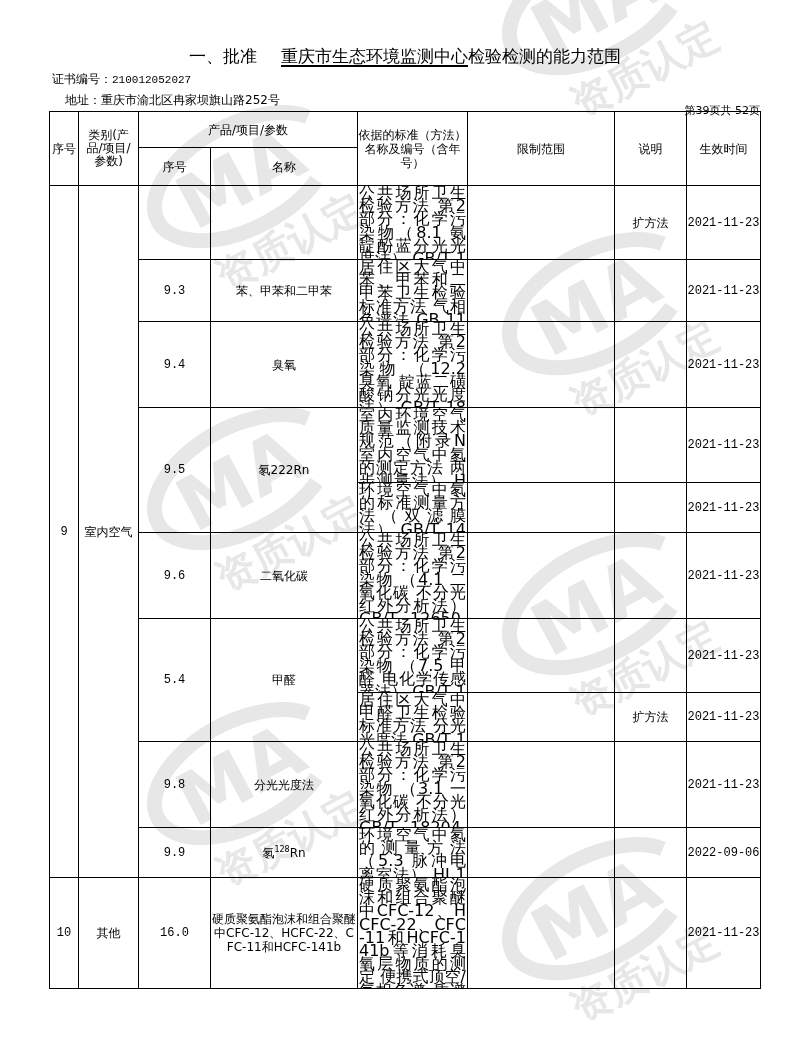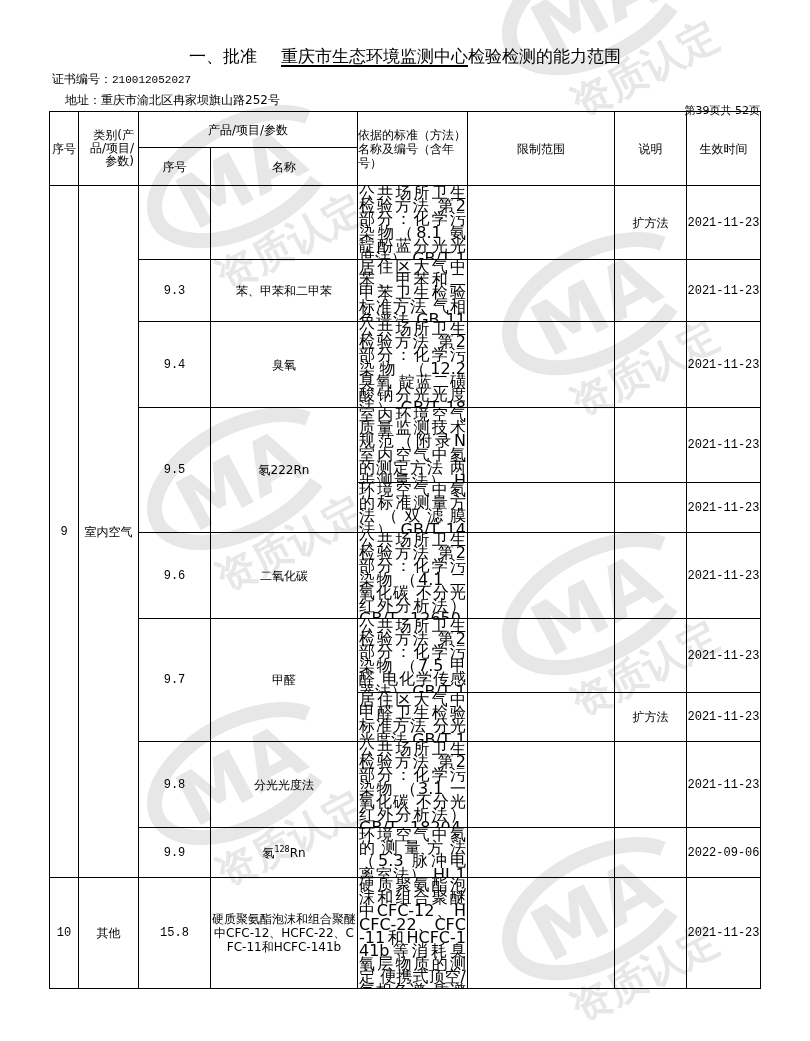--- a/index.html
+++ b/index.html
@@ -108,23 +108,23 @@
       <col style="width:72px">
       <col style="width:147px">
     <col style="width:110px">
       <col style="width:147px">
       <col style="width:72px">
       <col style="width:74px">
   </colgroup>
   <tbody>
       <tr style="height:36px">
     <td class="hdr" rowspan="2">序号</td>
-    <td class="hdr" rowspan="2" style="padding:0 4px;line-height:13px;text-align:right;">类别(产品/项目/参数)</td>
+    <td class="hdr" rowspan="2" style="padding:0 4px;line-height:13px;">类别(产品/项目/参数)</td>
     <td class="hdr" colspan="2">产品/项目/参数</td>
-    <td class="hdr" rowspan="2" style="text-align:left;line-height:14px;">依据的标准（方法）名称及编号（含年号）</td>
+    <td class="hdr" rowspan="2" style="text-align:center;line-height:14px;">依据的标准（方法）名称及编号（含年号）</td>
     <td class="hdr" rowspan="2">限制范围</td>
     <td class="hdr" rowspan="2">说明</td>
     <td class="hdr" rowspan="2">生效时间</td>
   </tr>
   <tr style="height:38px">
     <td class="hdr">序号</td>
     <td class="hdr">名称</td>
   </tr>
 
   <tr style="height:74px">
@@ -186,21 +186,21 @@
     <td>二氧化碳</td>
     <td style="vertical-align:top">
           <div class="std" style="height:85px">公共场所卫生检验方法 第2部分：化学污染物 （4.1 二氧化碳 不分光红外分析法） GB/T 12650.5-2014</div>
         </td>
     <td></td>
     <td></td>
     <td class="date">2021-11-23</td>
   </tr>
 
   <tr style="height:74px">
-    <td class="num" rowspan="2">9.7</td>
+    <td class="num" rowspan="2">5.4</td>
     <td rowspan="2">甲醛</td>
     <td style="vertical-align:top">
           <div class="std" style="height:73px">公共场所卫生检验方法 第2部分：化学污染物 （7.5 甲醛 电化学传感器法） GB/T 18204.2-2014</div>
         </td>
     <td></td>
     <td></td>
     <td class="date">2021-11-23</td>
   </tr>
   <tr style="height:49px">
     <td style="vertical-align:top">
@@ -229,21 +229,21 @@
           <div class="std" style="height:49px">环境空气中氡的测量方法（5.3 脉冲电离室法） HJ 1212-2021</div>
         </td>
     <td></td>
     <td></td>
     <td class="date">2022-09-06</td>
   </tr>
 
   <tr style="height:111px">
     <td class="num">10</td>
     <td>其他</td>
-    <td class="num">15.8</td>
+    <td class="num">16.0</td>
     <td style="padding:0 1px;word-break:break-all;">硬质聚氨酯泡沫和组合聚醚中CFC-12、HCFC-22、CFC-11和HCFC-141b</td>
     <td style="vertical-align:top">
           <div class="std" style="height:110px">硬质聚氨酯泡沫和组合聚醚中CFC-12、HCFC-22、CFC-11和HCFC-141b等消耗臭氧层物质的测定 便携式顶空/气相色谱-质谱法 HJ 1058-2019</div>
         </td>
     <td></td>
     <td></td>
     <td class="date">2021-11-23</td>
   </tr>
 </tbody>
   </table>

